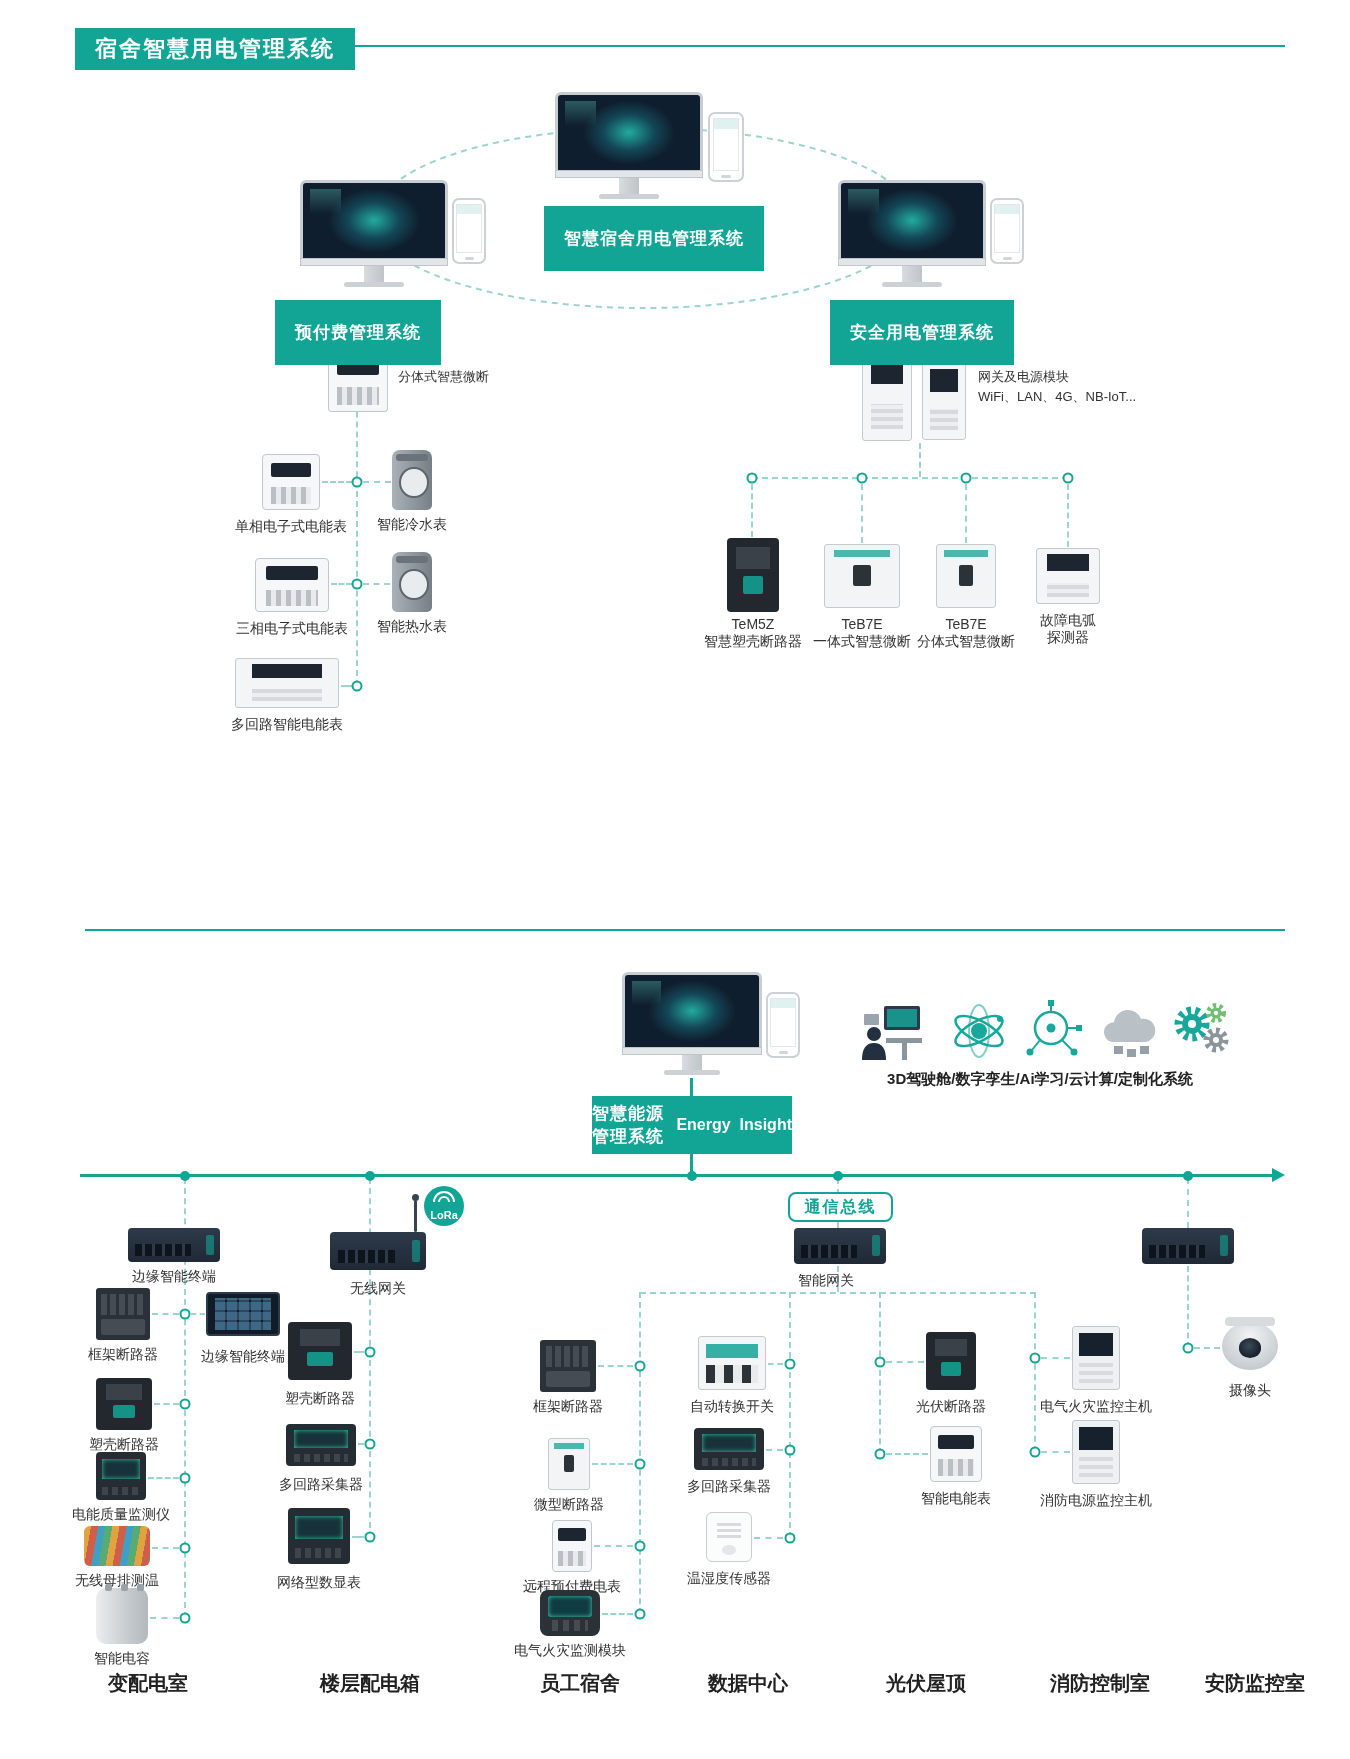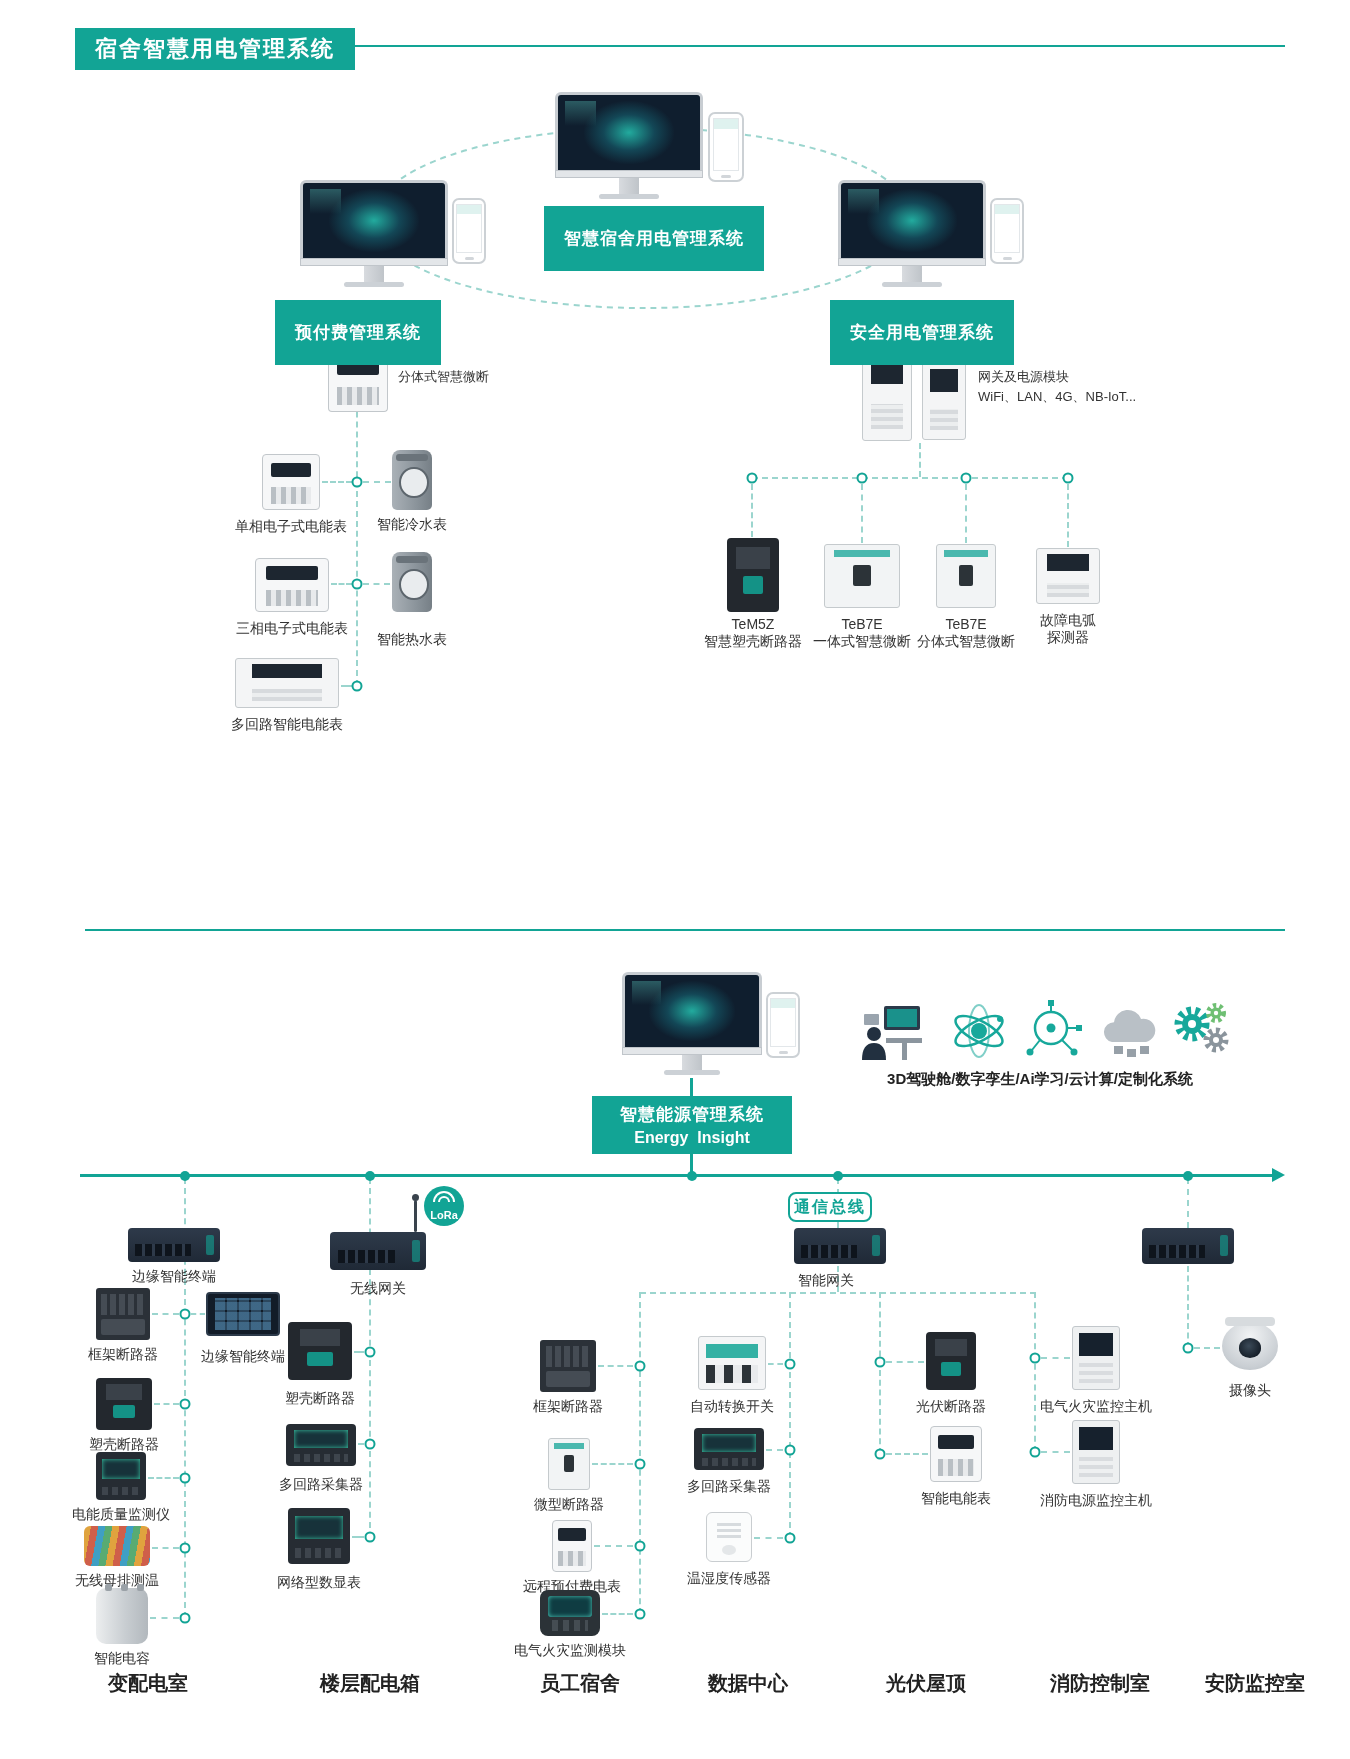--- a/index.html
+++ b/index.html
@@ -11,21 +11,21 @@
   html,body{margin:0;padding:0;background:#fff;}
   body{font-family:"Liberation Sans","DejaVu Sans",sans-serif;}
   #canvas{position:relative;width:1350px;height:1759px;background:#fff;overflow:hidden;}
 
   
   .badge-lg{position:absolute;background:var(--teal);color:#fff;font-size:22px;font-weight:bold;
     padding:6px 20px;letter-spacing:2px;z-index:4;white-space:nowrap;}
   .badge-md{position:absolute;transform:translateX(-50%);background:var(--teal);color:#fff;
     font-size:17px;font-weight:bold;padding:21px 20px;white-space:nowrap;z-index:4;letter-spacing:1px;}
   .hdr-line{position:absolute;height:2px;background:var(--teal);z-index:1;}
-  .sysbox{position:absolute;background:var(--teal);color:#fff;z-index:4;display:flex;flex-direction:column;
+  .sysbox{position:absolute;background:var(--teal);color:#fff;z-index:4;display:flex;flex-direction:row;
     align-items:center;justify-content:center;gap:3px;}
   .sysbox .t1{font-size:17px;font-weight:bold;letter-spacing:1px;}
   .sysbox .t2{font-size:16px;font-weight:bold;white-space:pre;}
   .busbadge{position:absolute;background:#fff;border:2px solid var(--teal);color:var(--teal);
     font-size:16px;font-weight:bold;border-radius:8px;display:flex;align-items:center;justify-content:center;
     z-index:5;letter-spacing:2px;}
 
   
   .lbl{position:absolute;transform:translateX(-50%);font-size:14px;color:var(--ink);
     white-space:nowrap;text-align:center;z-index:3;}
@@ -191,21 +191,21 @@
   <div class="lbl" style="left:291px;top:518px;">单相电子式电能表</div>
   <div class="dev d-water" style="left:392px;top:450px;width:40px;height:60px;"></div>
   <div class="lbl" style="left:412px;top:516px;">智能冷水表</div>
 
   <div class="ring" style="left:357px;top:584px;"></div>
   <div class="hl" style="left:331px;top:583px;width:21px;"></div>
   <div class="hl" style="left:363px;top:583px;width:27px;"></div>
   <div class="dev d-meter" style="left:255px;top:558px;width:74px;height:54px;"></div>
   <div class="lbl" style="left:292px;top:620px;">三相电子式电能表</div>
   <div class="dev d-water" style="left:392px;top:552px;width:40px;height:60px;"></div>
-  <div class="lbl" style="left:412px;top:618px;margin-top:13px;">智能热水表</div>
+  <div class="lbl" style="left:412px;top:618px;">智能热水表</div>
 
   <div class="ring" style="left:357px;top:686px;"></div>
   <div class="hl" style="left:341px;top:685px;width:11px;"></div>
   <div class="dev d-din" style="left:235px;top:658px;width:104px;height:50px;"></div>
   <div class="lbl" style="left:287px;top:716px;">多回路智能电能表</div>
 
   <div class="vl" style="left:919px;top:332px;height:14px;"></div>
   <div class="dev d-din" style="left:862px;top:345px;width:50px;height:96px;"></div>
   <div class="dev d-din" style="left:922px;top:360px;width:44px;height:80px;"></div>
   <div class="lbl2" style="left:978px;top:368px;">网关及电源模块</div>
@@ -302,21 +302,21 @@
   </div>
   <div class="vls" style="left:690px;top:1154px;height:21px;"></div>
 
   <div class="bus" style="left:80px;top:1174px;width:1192px;"></div>
   <div class="bus-arrow" style="left:1272px;top:1168px;"></div>
   <div class="dot" style="left:185px;top:1176px;"></div>
   <div class="dot" style="left:370px;top:1176px;"></div>
   <div class="dot" style="left:692px;top:1176px;"></div>
   <div class="dot" style="left:838px;top:1176px;"></div>
   <div class="dot" style="left:1188px;top:1176px;"></div>
-  <div class="busbadge" style="left:788px;top:1192px;width:84px;height:30px;">通信总线</div>
+  <div class="busbadge" style="left:788px;top:1192px;width:105px;height:30px;">通信总线</div>
 
   <div class="vl" style="left:184px;top:1178px;height:440px;"></div>
   <div class="dev d-gw" style="left:128px;top:1228px;width:92px;height:34px;"></div>
   <div class="lbl" style="left:174px;top:1268px;">边缘智能终端</div>
 
   <div class="ring" style="left:185px;top:1314px;"></div>
   <div class="hl" style="left:152px;top:1313px;width:27px;"></div>
   <div class="hl" style="left:191px;top:1313px;width:14px;"></div>
   <div class="dev d-frame" style="left:96px;top:1288px;width:54px;height:52px;"></div>
   <div class="lbl" style="left:123px;top:1346px;">框架断路器</div>

